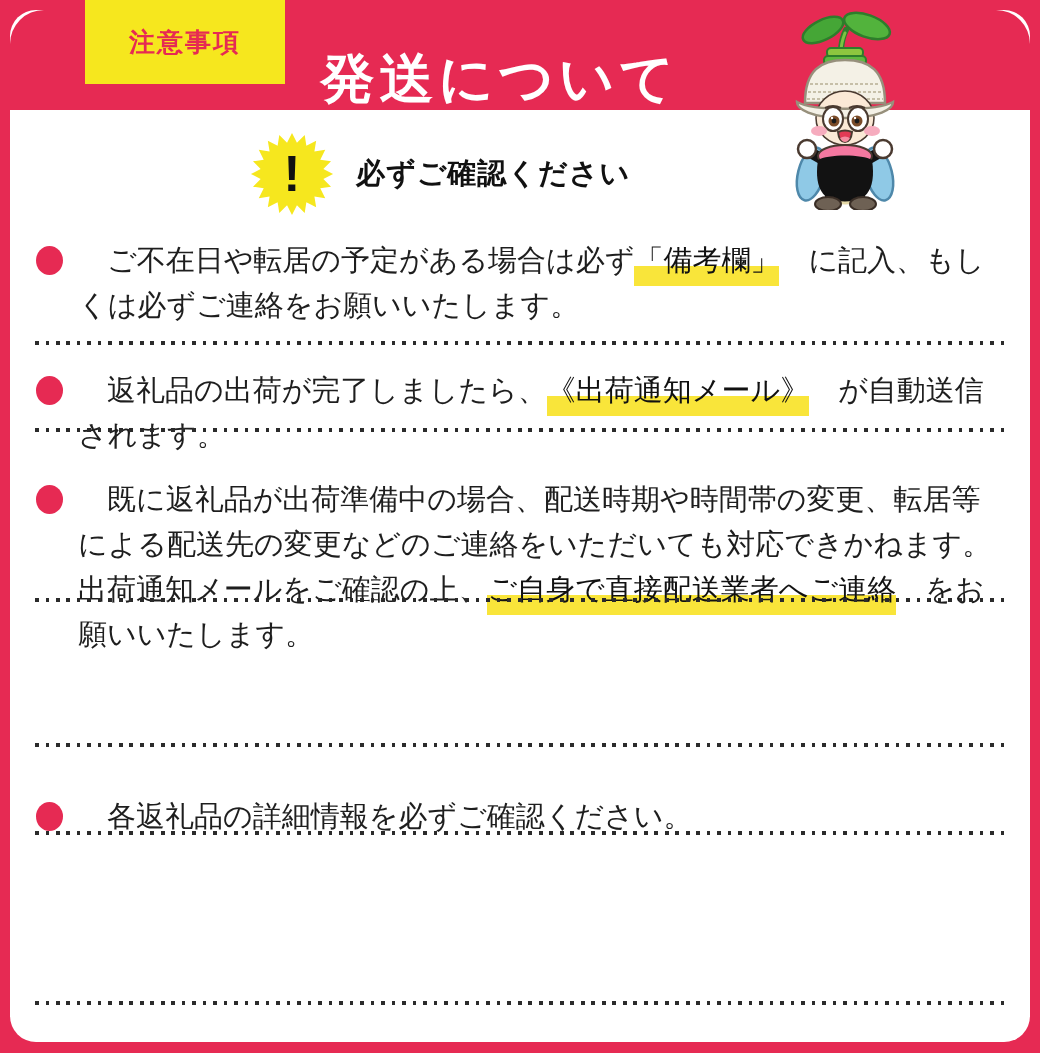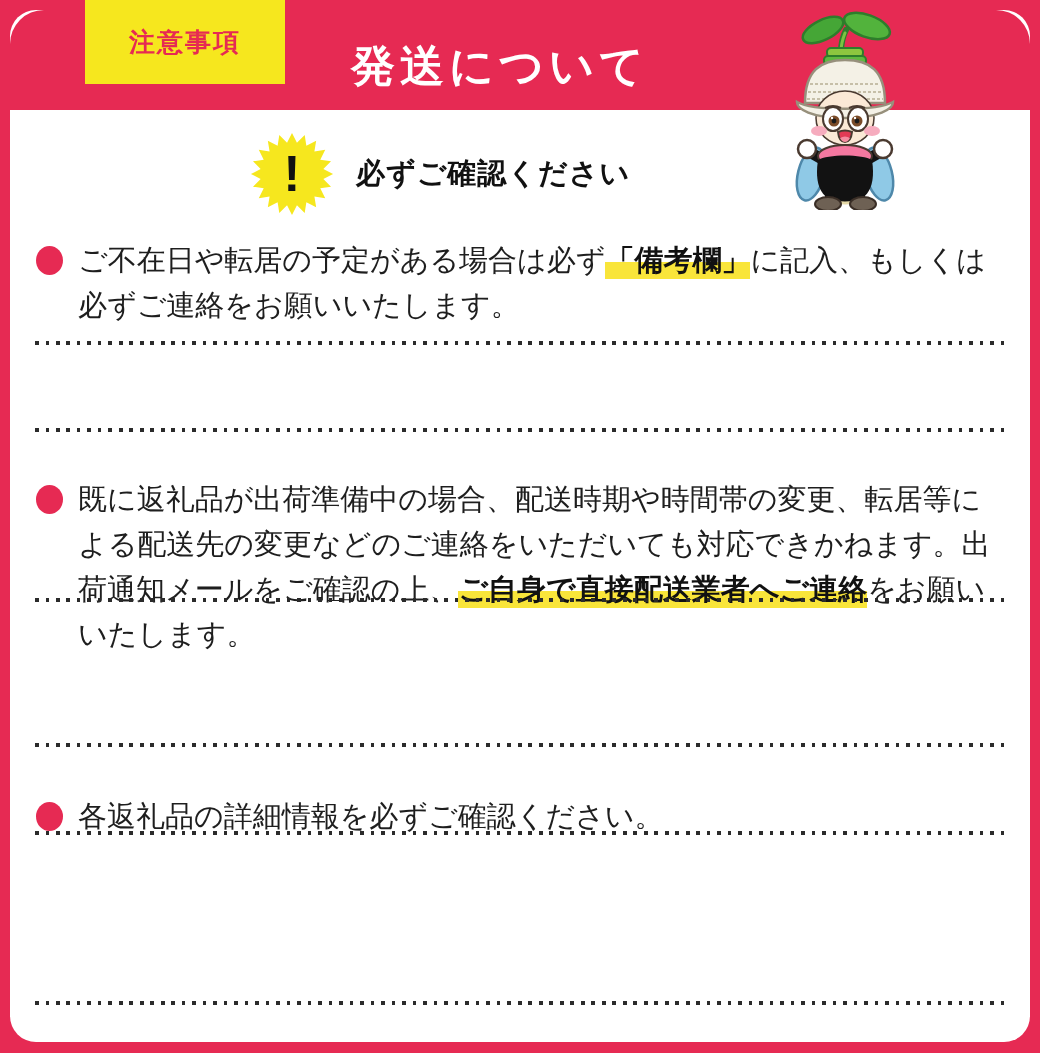--- a/index.html
+++ b/index.html
@@ -10,34 +10,34 @@
     --dot:#2B2B2B;
   }
   *{margin:0;padding:0;box-sizing:border-box;}
   html,body{width:1040px;height:1053px;overflow:hidden;}
   body{font-family:"Liberation Sans","DejaVu Sans",sans-serif;color:var(--ink);}
   .stage{position:relative;width:1040px;height:1053px;background:var(--accent);}
   
   .card{position:absolute;left:10px;top:10px;right:10px;bottom:11px;background:#fff;border-radius:26px;overflow:hidden;z-index:1;}
   
   .band{position:absolute;left:0;top:0;right:0;height:100px;background:var(--accent);border-radius:34px 34px 0 0;}
-  .band-title{position:absolute;left:0;right:40px;top:4px;height:100px;line-height:104px;text-align:center;color:#fff;font-size:44px;font-weight:700;letter-spacing:5px;}
+  .band-title{position:absolute;left:0;right:40px;top:16px;height:100px;line-height:104px;text-align:center;color:#fff;font-size:54px;font-weight:700;letter-spacing:5px;}
   
   .badge{position:absolute;left:85px;top:0;width:200px;height:84px;background:var(--badge);z-index:3;display:flex;align-items:center;justify-content:center;font-size:26px;font-weight:700;color:var(--accent);letter-spacing:2px;}
   
   .mascot{position:absolute;left:783px;top:6px;width:124px;height:204px;z-index:3;}
   
   .confirm{position:absolute;left:250px;top:131px;height:86px;display:flex;align-items:center;gap:22px;z-index:2;}
   .burst{width:84px;height:84px;flex:0 0 auto;}
   .confirm-text{font-size:29px;font-weight:700;color:#111;letter-spacing:1px;}
   
   .note{position:absolute;left:35px;width:970px;padding-left:43px;z-index:2;font-size:29px;line-height:45px;letter-spacing:0;}
   .note .dot{position:absolute;left:1px;top:8px;width:27px;height:29px;border-radius:50%;background:var(--accent);}
-  .seg{color:var(--ink);}
-  .hl{font-weight:700;color:#111;background-image:linear-gradient(to bottom,transparent 52%,var(--hl) 52%);padding-bottom:3px;}
+  .seg{color:var(--ink);margin-left:29px;}
+  .hl{font-weight:400;color:#111;background-image:linear-gradient(to bottom,transparent 52%,var(--hl) 52%);padding-bottom:10px;}
   .footnote{display:block;}
   
   .dotline{position:absolute;left:35px;right:35px;height:4px;z-index:2;
     background-image:repeating-linear-gradient(to right,var(--dot) 0 3.5px,transparent 3.5px 10.5px);}
 </style>
 </head>
 <body>
 
 <div class="stage">
 
@@ -96,20 +96,24 @@
     </svg>
     <div class="confirm-text">必ずご確認ください</div>
   </div>
 
   <div class="note" style="top:238px">
     <span class="dot"></span>
     <span class="seg">ご不在日や転居の予定がある場合は必ず</span><span class="hl">「備考欄」</span><span class="seg">に記入、もしくは必ずご連絡をお願いいたします。</span>
   </div>
   <div class="dotline" style="top:341px"></div>
 
+  <div class="note" style="top:368px">
+    <span class="dot"></span>
+    <span class="seg">返礼品の出荷が完了しましたら、</span><span class="hl">《出荷通知メール》</span><span class="seg">が自動送信されます。</span>
+  </div>
   <div class="dotline" style="top:428px"></div>
 
   <div class="note" style="top:477px">
     <span class="dot"></span>
     <span class="seg">既に返礼品が出荷準備中の場合、配送時期や時間帯の変更、転居等による配送先の変更などのご連絡をいただいても対応できかねます。出荷通知メールをご確認の上、</span><span class="hl">ご自身で直接配送業者へご連絡</span><span class="seg">をお願いいたします。</span>
   </div>
   <div class="dotline" style="top:598px"></div>
 
   <div class="dotline" style="top:743px"></div>
 

